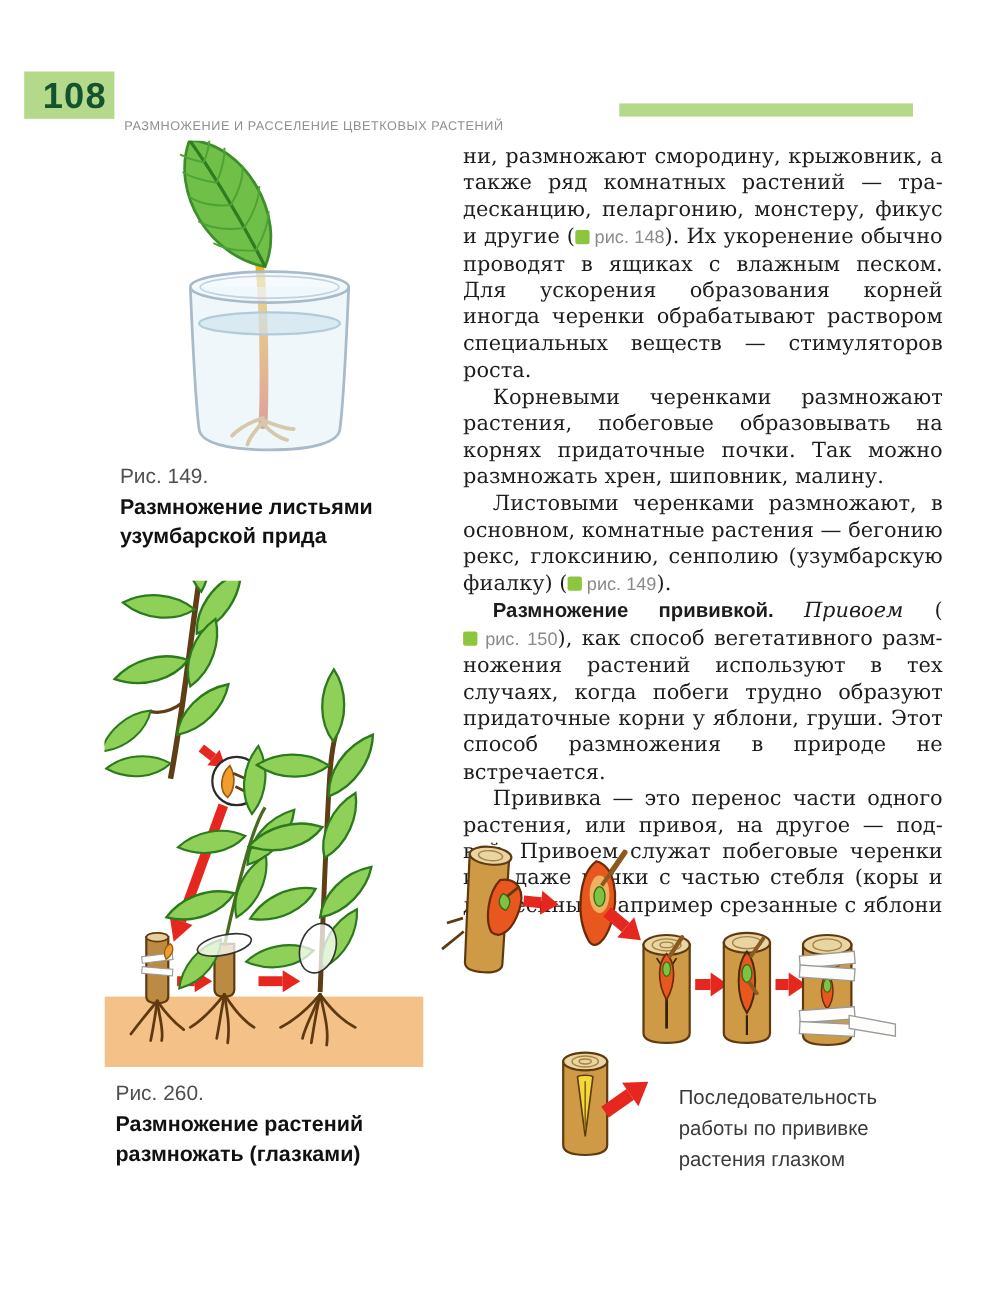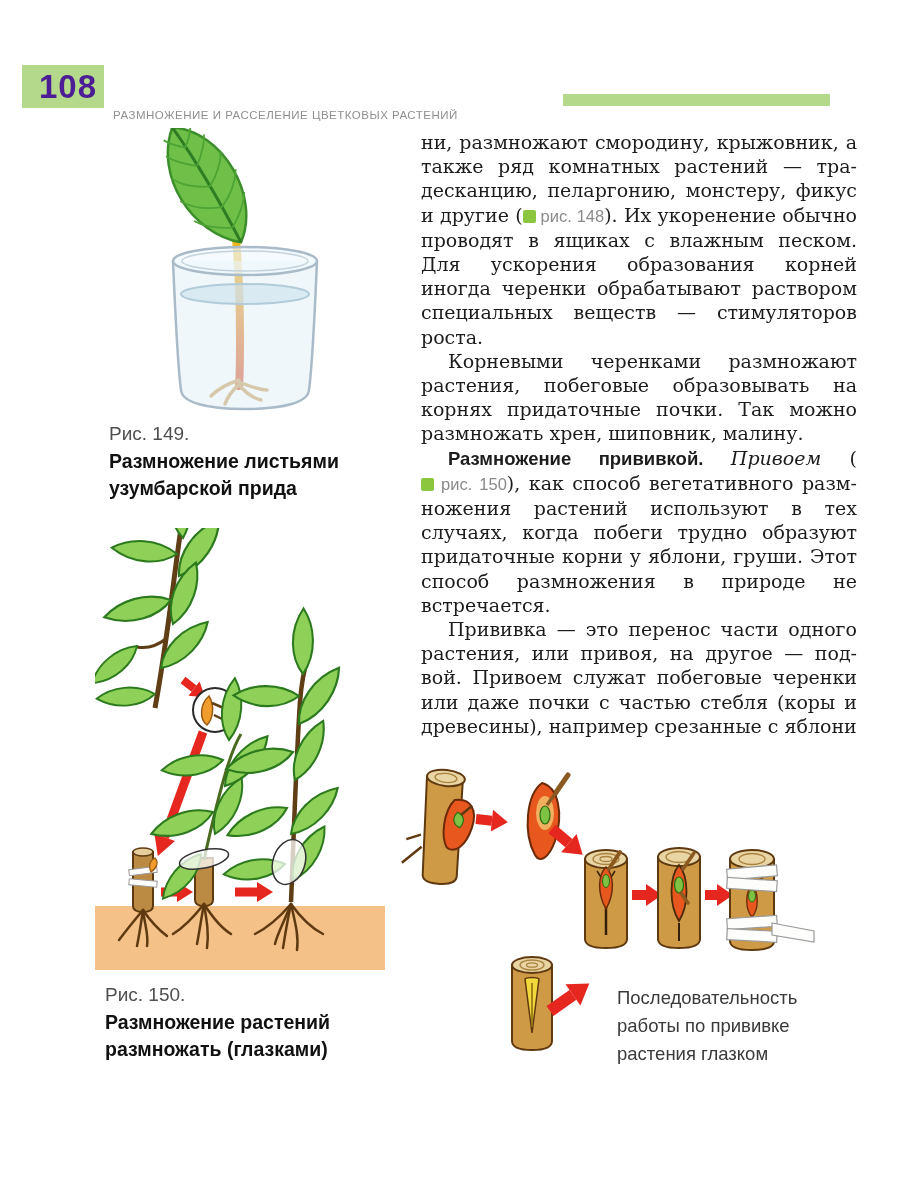--- a/index.html
+++ b/index.html
@@ -2,21 +2,21 @@
 <html lang="ru"><head>
 <meta charset="utf-8">
 <style>
   html,body{margin:0;padding:0;background:#fff;}
   .page{position:relative;width:910px;height:1182px;background:#ffffff;overflow:hidden;
         font-family:"DejaVu Serif",serif;}
   .abs{position:absolute;}
 
   
   .pagenum{position:absolute;left:22px;top:65px;width:82px;height:43px;background:#b5d98a;
-           color:#4c1d95;font-family:"Liberation Sans",sans-serif;font-weight:700;font-size:33px;
+           color:#14532d;font-family:"Liberation Sans",sans-serif;font-weight:700;font-size:33px;
            line-height:43px;text-align:right;padding-right:7px;box-sizing:border-box;letter-spacing:1px;}
   .runhead{position:absolute;left:113px;top:95px;font-family:"Liberation Sans",sans-serif;
            font-size:11.5px;color:#8f8f8f;letter-spacing:.5px;margin-top:14px;}
   .hbar{position:absolute;left:563px;top:94px;width:267px;height:12px;background:#b5d98a;}
 
   
   .column{position:absolute;left:421px;top:130px;width:436px;}
   p.para{margin:0;font-size:19px;line-height:24.2px;color:#1c1c1c;text-align:justify;}
   p.para.indent{text-indent:27px;}
   .run-b{font-family:"Liberation Sans",sans-serif;font-weight:700;font-size:18.5px;}
@@ -181,27 +181,28 @@
         <path d="M196,376 C184,390 172,400 160,406"></path>
         <path d="M196,376 C192,394 190,408 188,420"></path>
         <path d="M196,376 C206,390 216,400 228,406"></path>
         <path d="M196,376 C200,394 204,408 202,422"></path>
         <path d="M196,376 C190,392 182,406 180,416"></path>
       </g>
     </g>
   </svg>
 
   <figure class="figcap" style="left:105px;top:984px;margin:0">
-    <p class="lab">Рис. 150.</p>
+    <p class="lab">Рис. 260.</p>
     <p class="cap">Размножение растений размножать (глазками)</p>
   </figure>
 
   <div class="column">
       <p class="para">ни, размножают смородину, крыжовник, а также ряд комнатных растений — тра­десканцию, пеларгонию, монстеру, фикус и другие (<span class="figref"><span class="refsq"></span>&nbsp;рис. 148</span>). Их укоренение обычно проводят в ящиках с влажным песком. Для ускорения образования корней иногда черенки обрабатывают раствором специ­альных веществ — стимуляторов роста.</p>
       <p class="para indent">Корневыми черенками размножают растения, побеговые образовывать на корнях придаточные почки. Так можно размножать хрен, шиповник, малину.</p>
+      <p class="para indent">Листовыми черенками размножают, в основном, комнатные растения — бего­нию рекс, глоксинию, сенполию (узумбар­скую фиалку) (<span class="figref"><span class="refsq"></span>&nbsp;рис. 149</span>).</p>
       <p class="para indent"><span class="run-b">Размножение прививкой. </span><span class="run-i">Привоем </span>(<span class="figref"><span class="refsq"></span>&nbsp;рис. 150</span>), как способ вегетативного разм­ножения растений используют в тех случа­ях, когда побеги трудно образуют прида­точные корни у яблони, груши. Этот способ размножения в природе не встречается.</p>
       <p class="para indent">Прививка — это перенос части одного растения, или привоя, на другое — под­вой. Привоем служат побеговые черенки или даже почки с частью стебля (коры и древесины), например срезанные с яблони</p>
     </div>
 
   <svg class="abs" style="left:400px;top:757px" width="508" height="320" viewBox="0 0 508 320">
 
     <g transform="translate(28,10) rotate(6)">
       <path d="M0,10 L6,108 Q7,116 24,115 Q40,114 40,106 L36,8 Z" fill="#cf9a46" stroke="#5f3a10" stroke-width="2"></path>
       <ellipse cx="19" cy="9" rx="19" ry="8" fill="#e9d5a4" stroke="#5f3a10" stroke-width="2"></ellipse>
       <ellipse cx="19" cy="9" rx="11" ry="4.5" fill="none" stroke="#a8833f" stroke-width="1.3"></ellipse>

